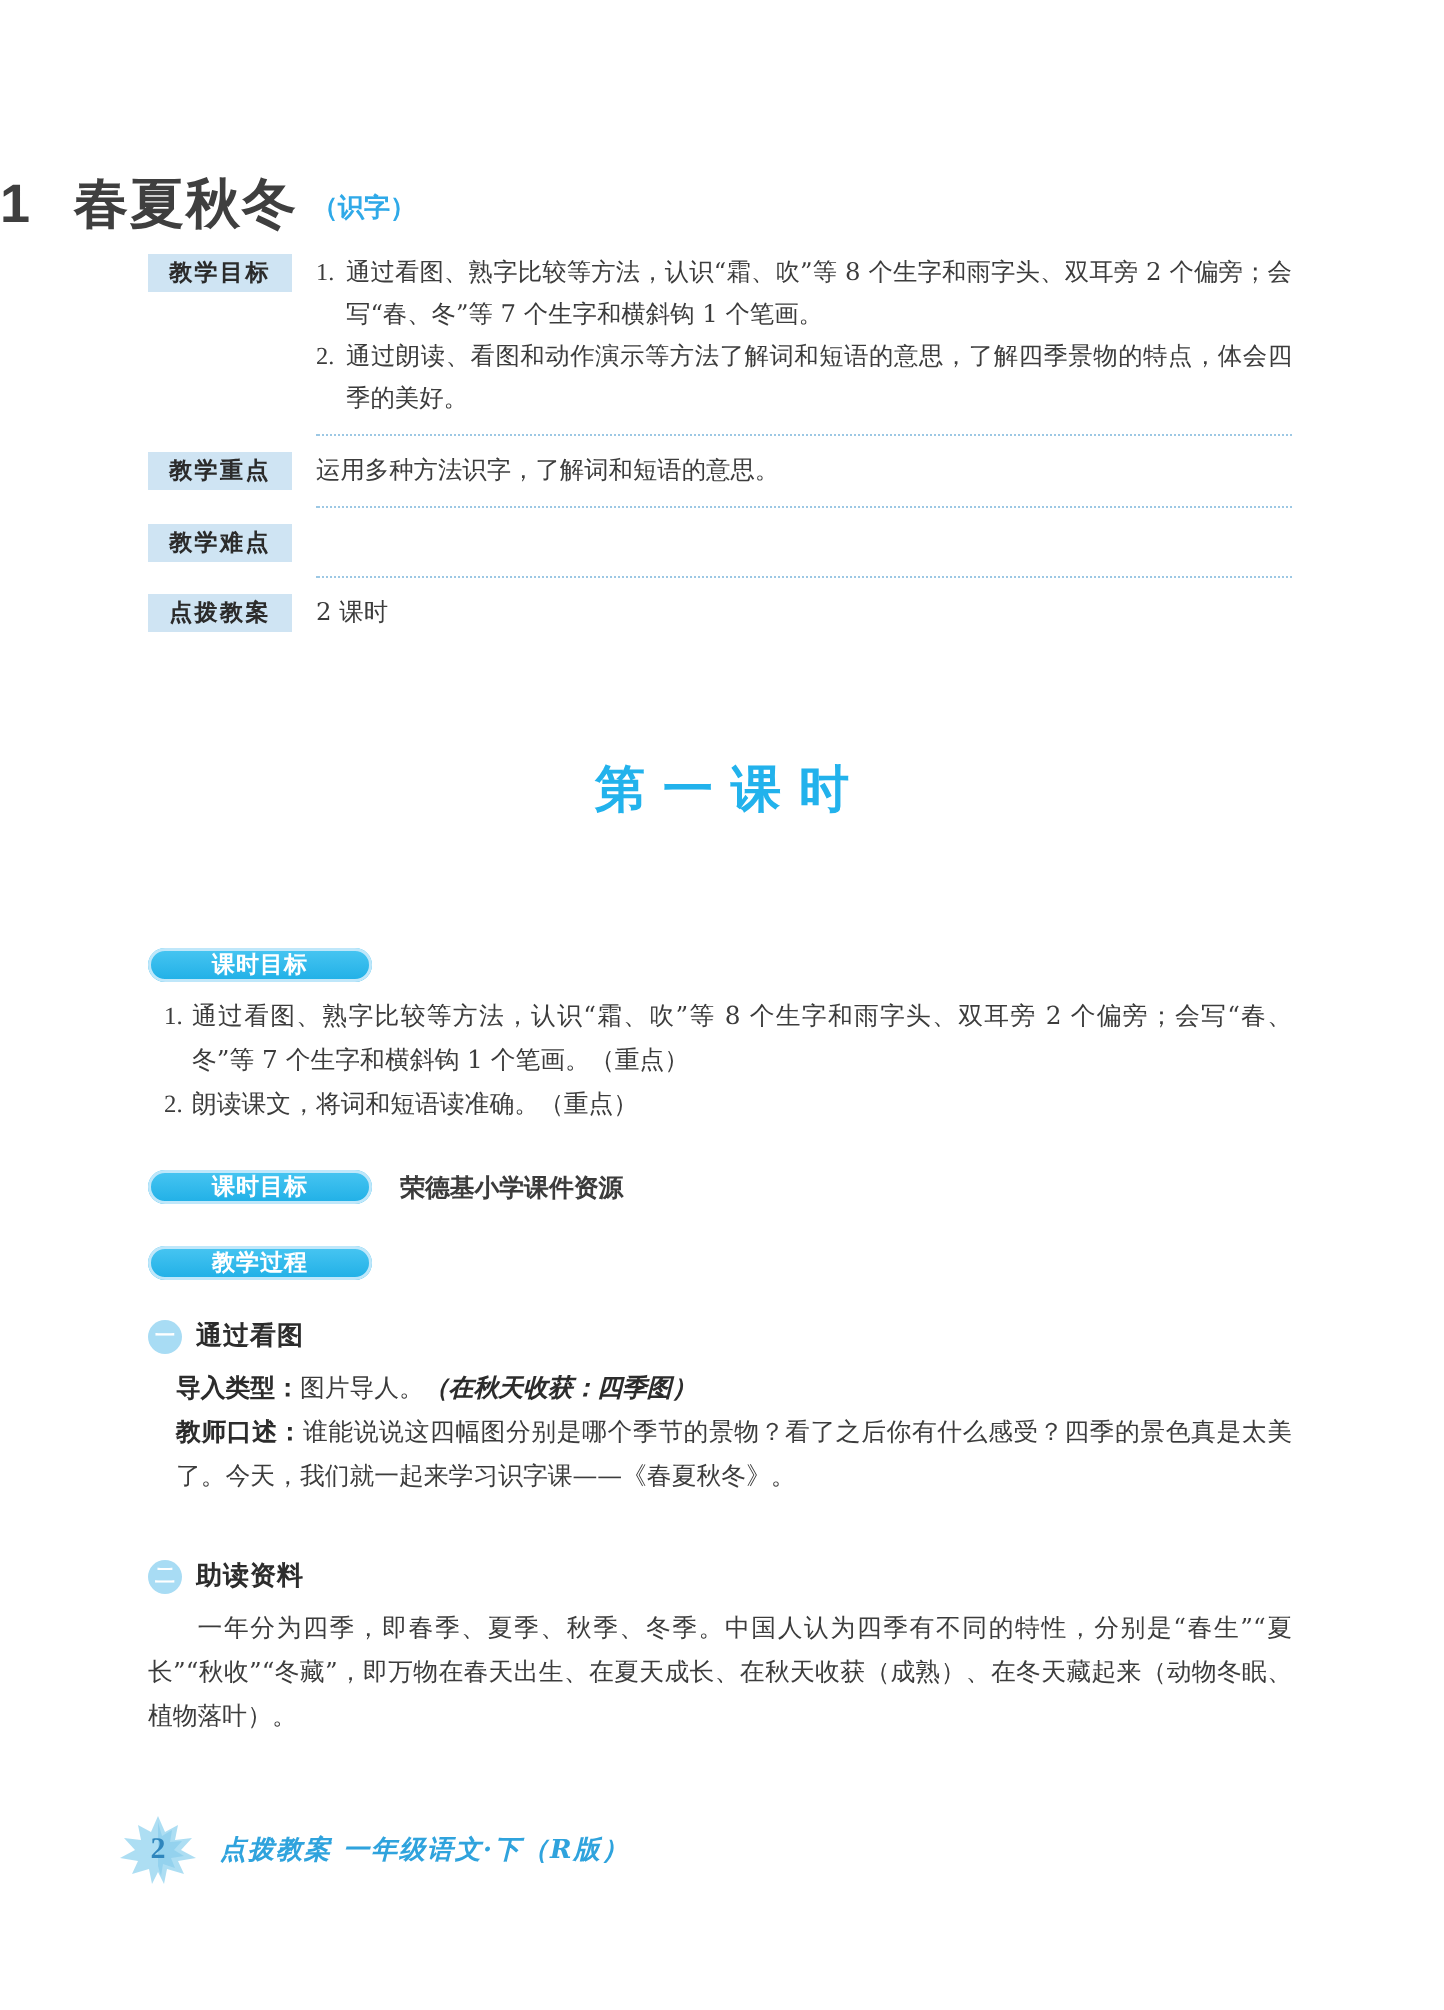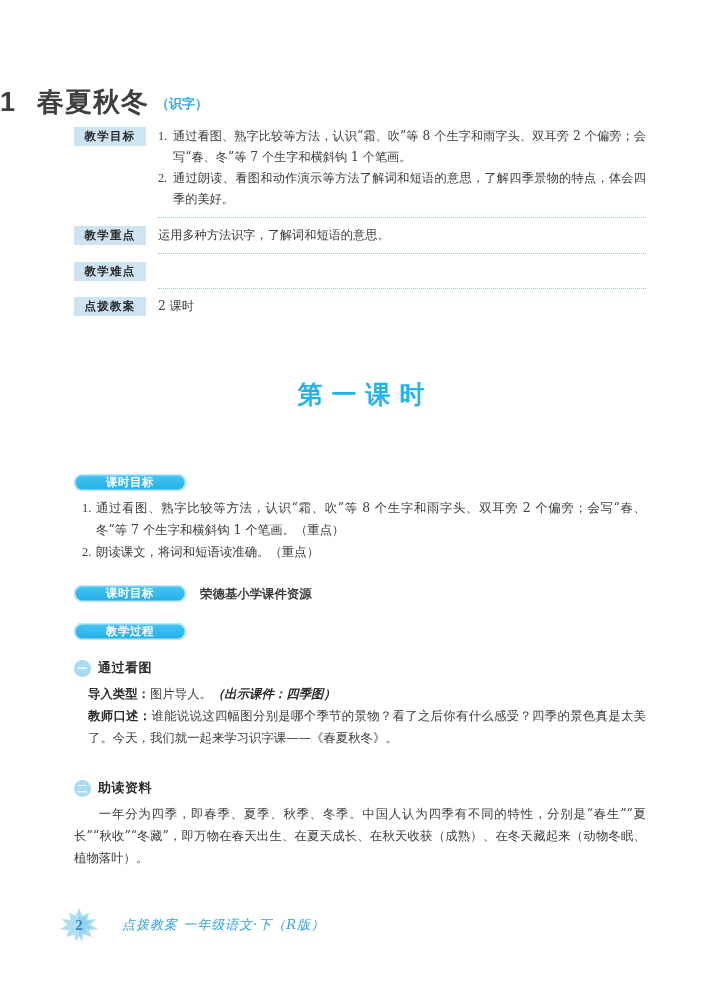--- a/index.html
+++ b/index.html
@@ -221,24 +221,24 @@
     left: 0; top: 0;
     width: 42px; height: 38px;
     line-height: 38px;
     text-align: center;
     font-family: "Liberation Serif", serif;
     font-weight: 700;
     font-size: 15px;
     color: #2f86bd;
   }
   .footer-text {
-    margin-left: 22px;
+    margin-left: 10px;
     font-family: "DejaVu Serif", serif;
     font-style: italic;
-    font-weight: 400;
+    font-weight: 700;
     font-size: 13px;
     color: #2fa3dd;
     letter-spacing: 1px;
     white-space: nowrap;
   }
 </style>
 </head>
 <body>
 
 <div class="page">
@@ -311,21 +311,21 @@
     <span class="pill">教学过程</span>
   </div>
 
   <div class="block" style="top:659px;">
     <div class="sec-head">
       <span class="sec-circle">一</span>
       <span class="sec-title">通过看图</span>
     </div>
     <div style="height:6px;"></div>
     <div class="body-p" style="padding-left:14px;">
-      <span class="strong-lead">导入类型：</span><span>图片导人。</span><span class="kaiti">（出示课件：四季图）</span>
+      <span class="strong-lead">导入类型：</span><span>图片导人。</span><span class="kaiti">（在秋天收获：四季图）</span>
     </div>
     <div class="body-p" style="padding-left:14px;">
       <span class="strong-lead">教师口述：</span><span>谁能说说这四幅图分别是哪个季节的景物？看了之后你有什么感受？四季的景色真是太美了。今天，我们就一起来学习识字课——《春夏秋冬》。</span>
     </div>
   </div>
 
   <div class="block" style="top:779px;">
     <div class="sec-head">
       <span class="sec-circle">二</span>
       <span class="sec-title">助读资料</span>

